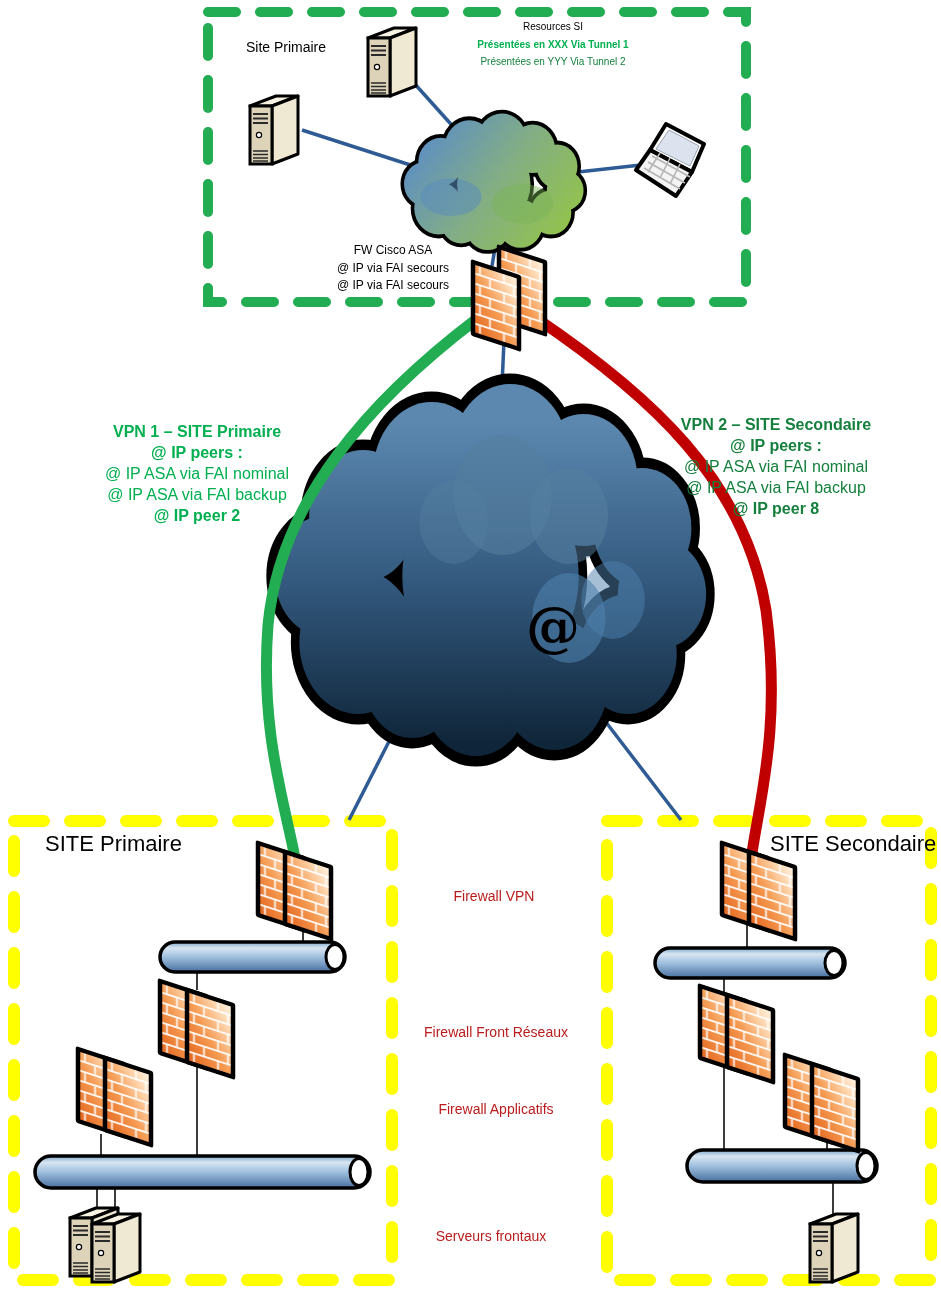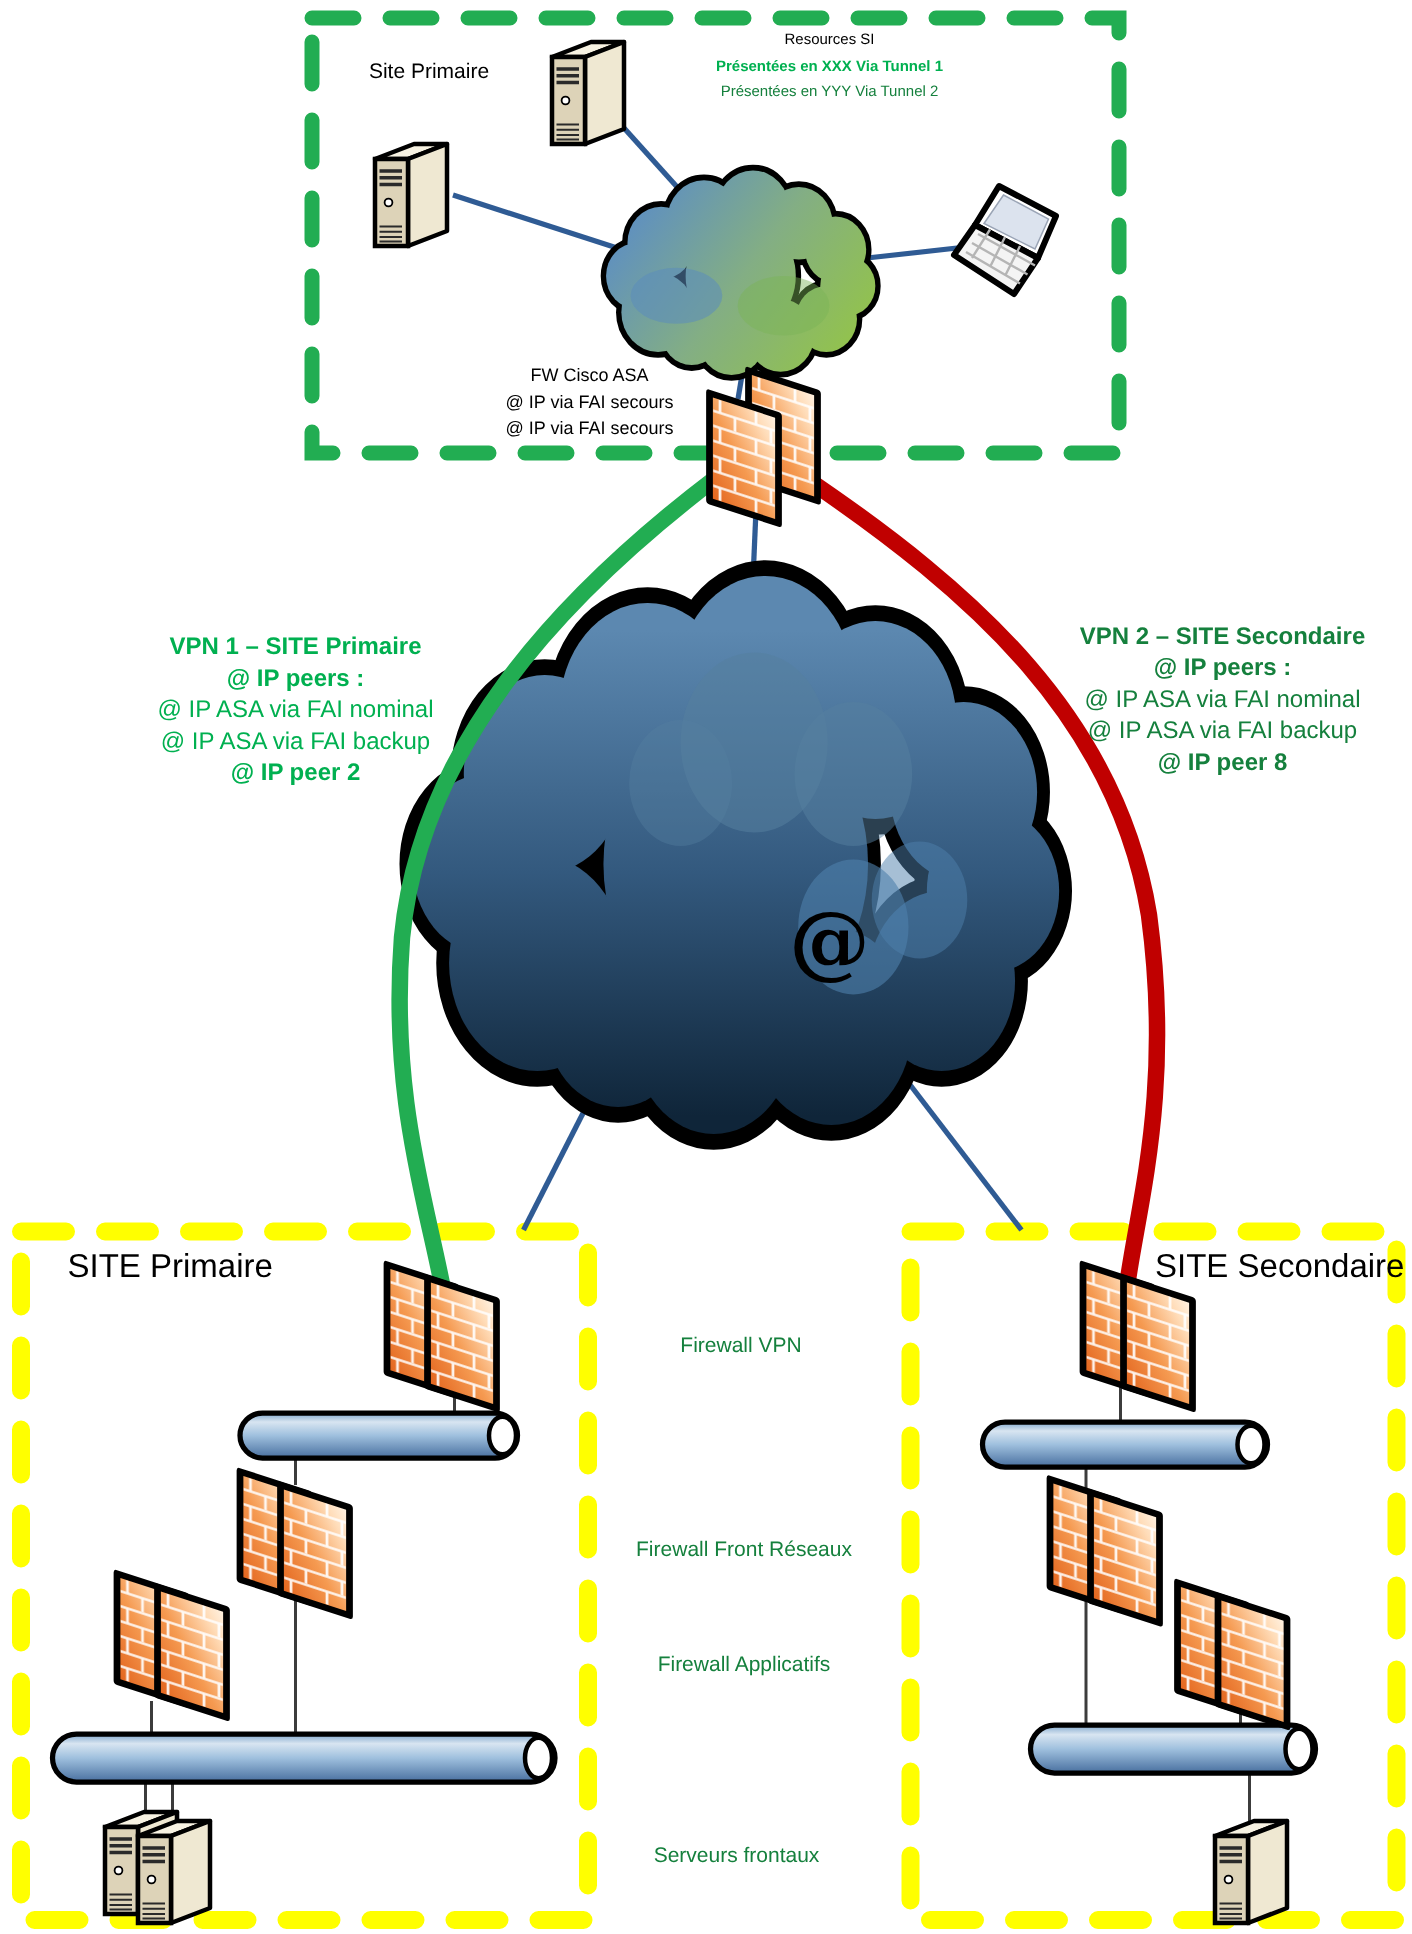--- a/index.html
+++ b/index.html
@@ -10,21 +10,21 @@
        color:#000;line-height:1.25;}
   .sz14{font-size:14px;}
   .block{position:absolute;transform:translateX(-50%);text-align:center;white-space:nowrap;}
   .block div{line-height:21px;font-size:16px;}
   .green-t{color:#00B050;}
   .red-t{color:#15803d;}
   .bold{font-weight:bold;}
   .res-block div{line-height:17.5px;font-size:10px;}
   .fwlbl-block div{line-height:17.5px;font-size:12px;color:#000;}
   .site-title{position:absolute;font-size:22px;color:#000;white-space:nowrap;}
-  .row-lbl{position:absolute;transform:translateX(-50%);font-size:14px;color:#15803d;white-space:nowrap;}
+  .row-lbl{position:absolute;transform:translateX(-50%);font-size:14px;color:#b91c1c;white-space:nowrap;}
   .at-glyph{position:absolute;transform:translateX(-50%);font-family:"DejaVu Serif",serif;
             font-weight:bold;font-size:54px;color:#000;}
 </style>
 </head>
 <body>
 
 <div id="canvas">
 
 <svg id="scene" width="941" height="1289" viewBox="0 0 941 1289">
   <defs>
@@ -199,21 +199,21 @@
 </div>
 
 <div class="block green-t" style="left:197px;top:421px;">
   <div class="bold">VPN 1 – SITE Primaire</div>
   <div class="bold">@ IP peers :</div>
   <div>@ IP ASA via FAI nominal</div>
   <div>@ IP ASA via FAI backup</div>
   <div class="bold">@ IP peer 2</div>
 </div>
 
-<div class="block red-t" style="left:815px;top:414px;">
+<div class="block red-t" style="left:776px;top:414px;">
   <div class="bold">VPN 2 – SITE Secondaire</div>
   <div class="bold">@ IP peers :</div>
   <div>@ IP ASA via FAI nominal</div>
   <div>@ IP ASA via FAI backup</div>
   <div class="bold">@ IP peer 8</div>
 </div>
 
 <div class="at-glyph" style="left:553px;top:595px;">@</div>
 
 <div class="site-title" style="left:45px;top:831px;">SITE Primaire</div>

